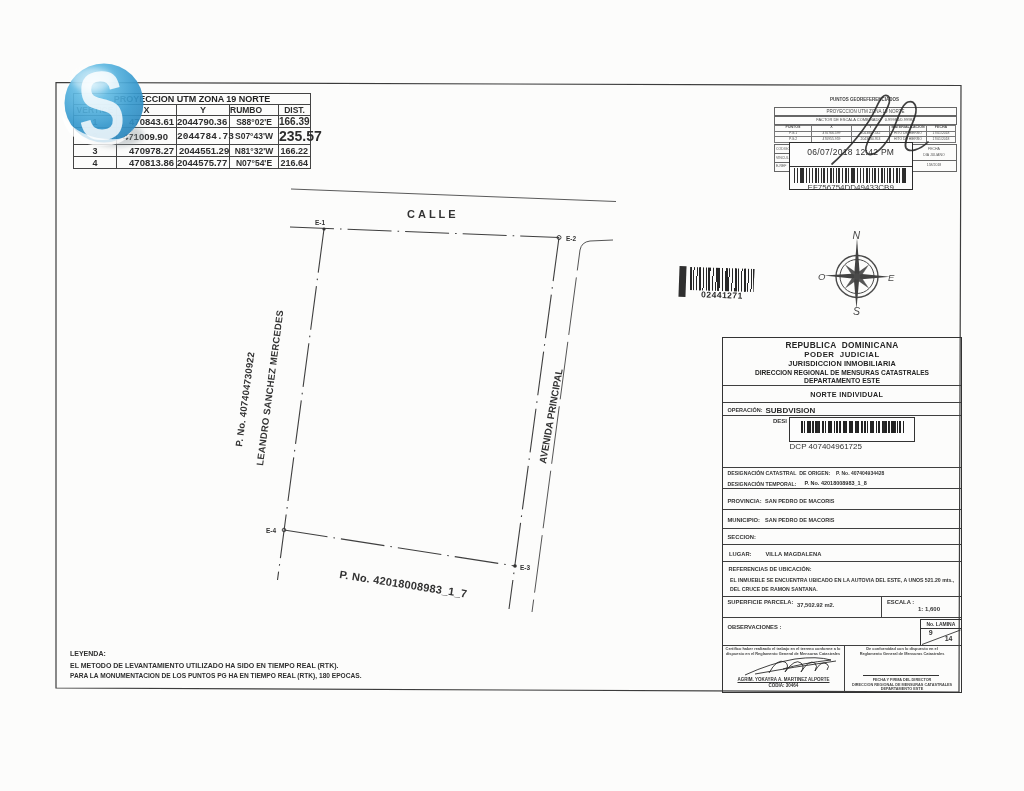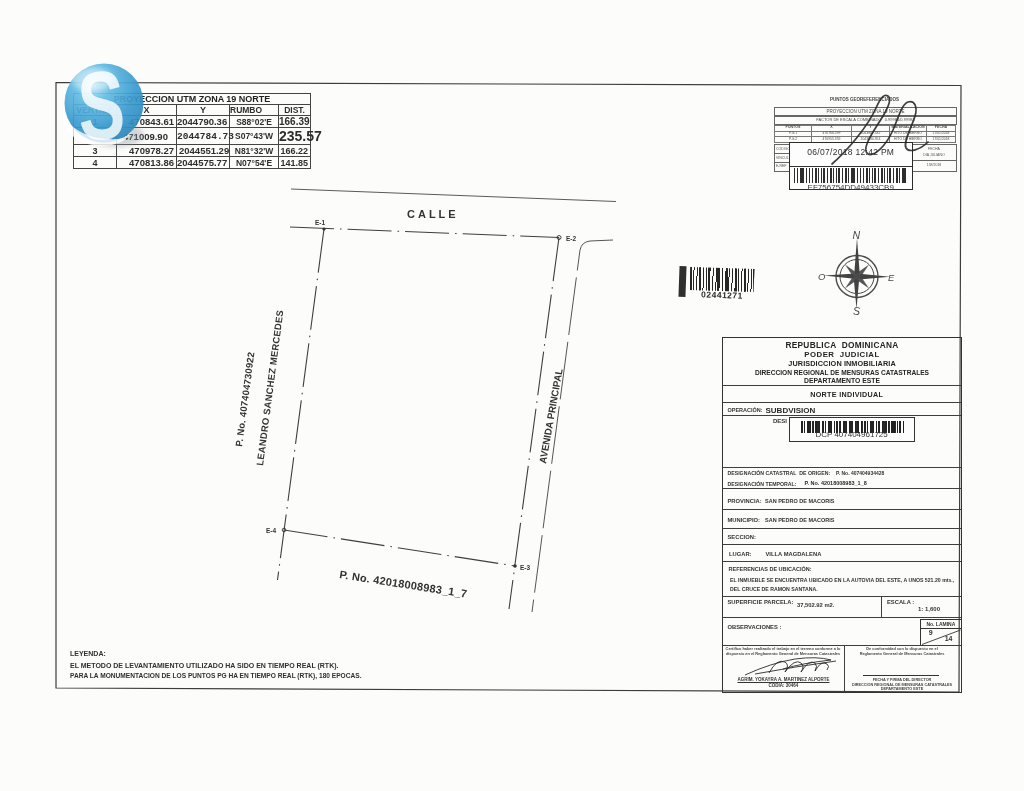--- a/index.html
+++ b/index.html
@@ -96,21 +96,21 @@
       <td style="border:1px solid #444;text-align:right;font-size:9.5px;font-weight:bold;padding:0 2px 0 0;">470978.27</td>
       <td style="border:1px solid #444;text-align:right;font-size:9.5px;font-weight:bold;padding:0 2px 0 2px;">2044551.29</td>
       <td style="border:1px solid #444;text-align:center;font-size:8.5px;font-weight:bold;padding:0;">N81°32'W</td>
       <td style="border:1px solid #444;text-align:right;font-size:9px;font-weight:bold;padding:0 2px 0 0;">166.22</td>
           </tr>
     <tr style="height:10px;">
       <td style="border:1px solid #444;text-align:center;font-size:9px;font-weight:bold;padding:0;">4</td>
       <td style="border:1px solid #444;text-align:right;font-size:9.5px;font-weight:bold;padding:0 2px 0 0;">470813.86</td>
       <td style="border:1px solid #444;text-align:right;font-size:9.5px;font-weight:bold;padding:0 2px 0 0;">2044575.77</td>
       <td style="border:1px solid #444;text-align:center;font-size:8.5px;font-weight:bold;padding:0;">N07°54'E</td>
-      <td style="border:1px solid #444;text-align:right;font-size:9px;font-weight:bold;padding:0 2px 0 0;">141.85</td>
+      <td style="border:1px solid #444;text-align:right;font-size:9px;font-weight:bold;padding:0 2px 0 0;">216.64</td>
           </tr>
   </tbody>
       </table>
 </div>
 
 <svg class="abs" style="left:54px;top:54px" width="104" height="104" viewBox="54 54 104 104">
   <defs>
     <radialGradient id="lg1" cx="0.36" cy="0.26" r="0.9">
       <stop offset="0" stop-color="#b8e5f7"></stop>
       <stop offset="0.25" stop-color="#63bce4"></stop>
@@ -260,21 +260,21 @@
   <div class="abs" style="left:0;top:52px;width:104%;text-align:center;font-size:7.2px;font-weight:bold;letter-spacing:0.3px;color:#242424;">NORTE INDIVIDUAL</div>
   <div class="hl" style="left:0;top:77.8px;width:100%;"></div>
 
   <div class="abs" style="left:4.5px;top:69px;font-size:5.5px;font-weight:bold;color:#333;">OPERACIÓN:</div>
   <div class="abs" style="left:42.5px;top:68px;font-size:8px;font-weight:bold;color:#2a2a2a;">SUBDVISION</div>
 
   <div class="abs" style="left:50px;top:80.5px;font-size:6px;font-weight:bold;color:#333;">DESI</div>
 
   <div class="abs" style="left:65.6px;top:79.5px;width:124px;height:22.7px;background:#fdfdfd;border:1px solid #333;">
     <div style="position:absolute;left:11px;top:2.5px;width:104px;height:12.5px;background-image:repeating-linear-gradient(90deg,#222 0 1px,transparent 1px 3px),repeating-linear-gradient(90deg,#222 0 2px,transparent 2px 7px),repeating-linear-gradient(90deg,#2a2a2a 0 1px,transparent 1px 5.5px);"></div>
-    <div style="position:absolute;left:0;top:12px;width:100%;text-align:center;font-size:8px;color:#333;">DCP 407404961725</div>
+    <div style="position:absolute;left:0;top:24px;width:100%;font-size:8px;color:#333;">DCP 407404961725</div>
   </div>
   <div class="hl" style="left:0;top:129px;width:100%;"></div>
 
   <div class="abs" style="left:4.5px;top:132px;font-size:5.2px;font-weight:bold;color:#333;">DESIGNACIÓN CATASTRAL&nbsp; DE ORIGEN:</div>
   <div class="abs" style="left:113px;top:132.5px;font-size:5px;font-weight:bold;color:#333;">P. No. 407404934428</div>
 
   <div class="abs" style="left:4.5px;top:143px;font-size:5.2px;font-weight:bold;color:#333;">DESIGNACIÓN TEMPORAL:</div>
   <div class="abs" style="left:81.5px;top:142.5px;font-size:5.5px;font-weight:bold;color:#2a2a2a;">P. No. 42018008983_1_8</div>
   <div class="hl" style="left:0;top:150.6px;width:100%;"></div>
 

